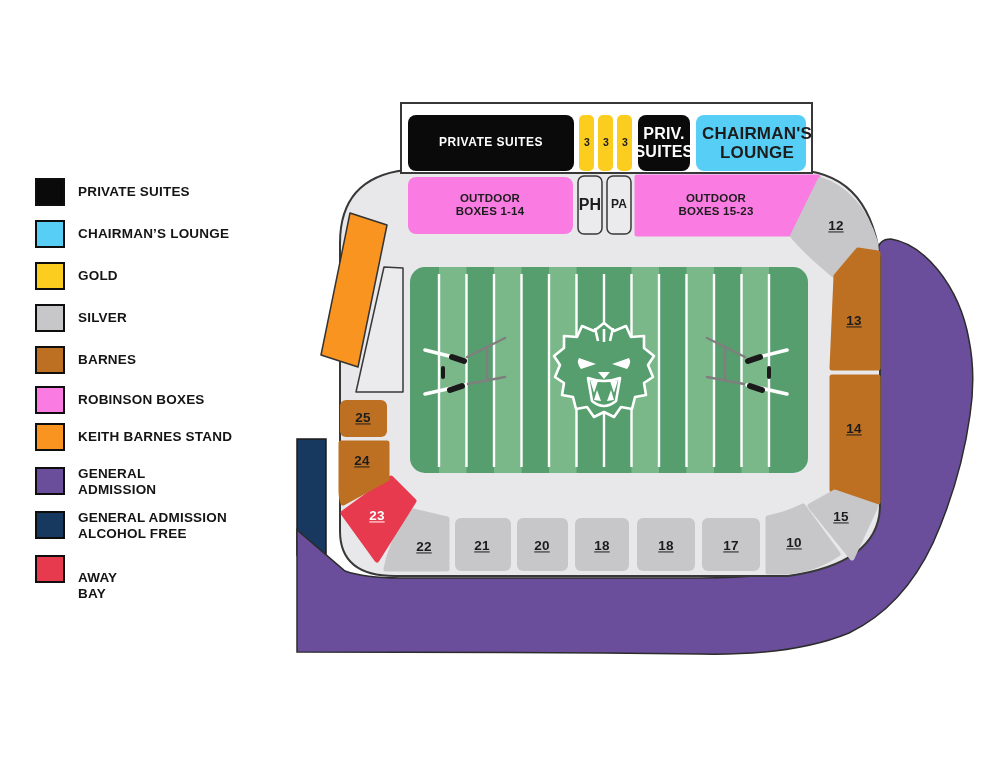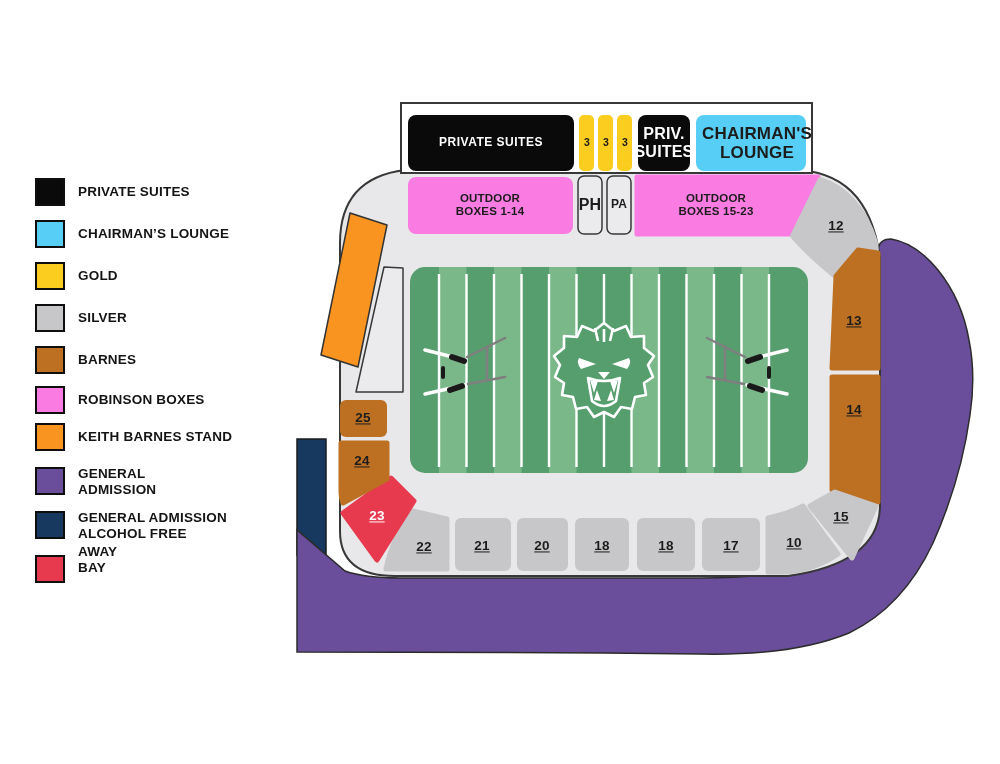--- a/index.html
+++ b/index.html
@@ -147,21 +147,21 @@
   <div class="lbl" style="left:490px;top:205px;font-size:11.5px">OUTDOOR
 BOXES 1-14</div>
   <div class="lbl" style="left:590px;top:205px;font-size:16px">PH</div>
   <div class="lbl" style="left:619px;top:205px;font-size:12px">PA</div>
   <div class="lbl" style="left:716px;top:205px;font-size:11.5px">OUTDOOR
 BOXES 15-23</div>
 
 
   <div class="lbl sec" style="left:836px;top:226px">12</div>
   <div class="lbl sec" style="left:854px;top:321px">13</div>
-  <div class="lbl sec" style="left:854px;top:410px">14</div>
+  <div class="lbl sec" style="left:854px;top:429px">14</div>
   <div class="lbl sec" style="left:841px;top:517px">15</div>
   <div class="lbl sec" style="left:794px;top:543px">10</div>
   <div class="lbl sec" style="left:731px;top:546px">17</div>
   <div class="lbl sec" style="left:666px;top:546px">18</div>
   <div class="lbl sec" style="left:602px;top:546px">18</div>
   <div class="lbl sec" style="left:542px;top:546px">20</div>
   <div class="lbl sec" style="left:482px;top:546px">21</div>
   <div class="lbl sec" style="left:424px;top:547px">22</div>
   <div class="lbl sec white" style="left:377px;top:516px">23</div>
   <div class="lbl sec" style="left:362px;top:461px">24</div>
@@ -191,17 +191,17 @@
 
     <div class="leg-swatch" style="left: 35px; top: 467px; background-color: rgb(106, 78, 155);"></div>
     <div class="leg-label" style="top:482px">GENERAL
 ADMISSION</div>
 
     <div class="leg-swatch" style="left: 35px; top: 511px; background-color: rgb(23, 57, 95);"></div>
     <div class="leg-label" style="top:526px">GENERAL ADMISSION
 ALCOHOL FREE</div>
 
     <div class="leg-swatch" style="left: 35px; top: 555px; background-color: rgb(231, 58, 78);"></div>
-    <div class="leg-label" style="top:560px">AWAY
+    <div class="leg-label" style="top:586px">AWAY
 BAY</div>
   </div>
 
 </div>
 
 </body></html>

